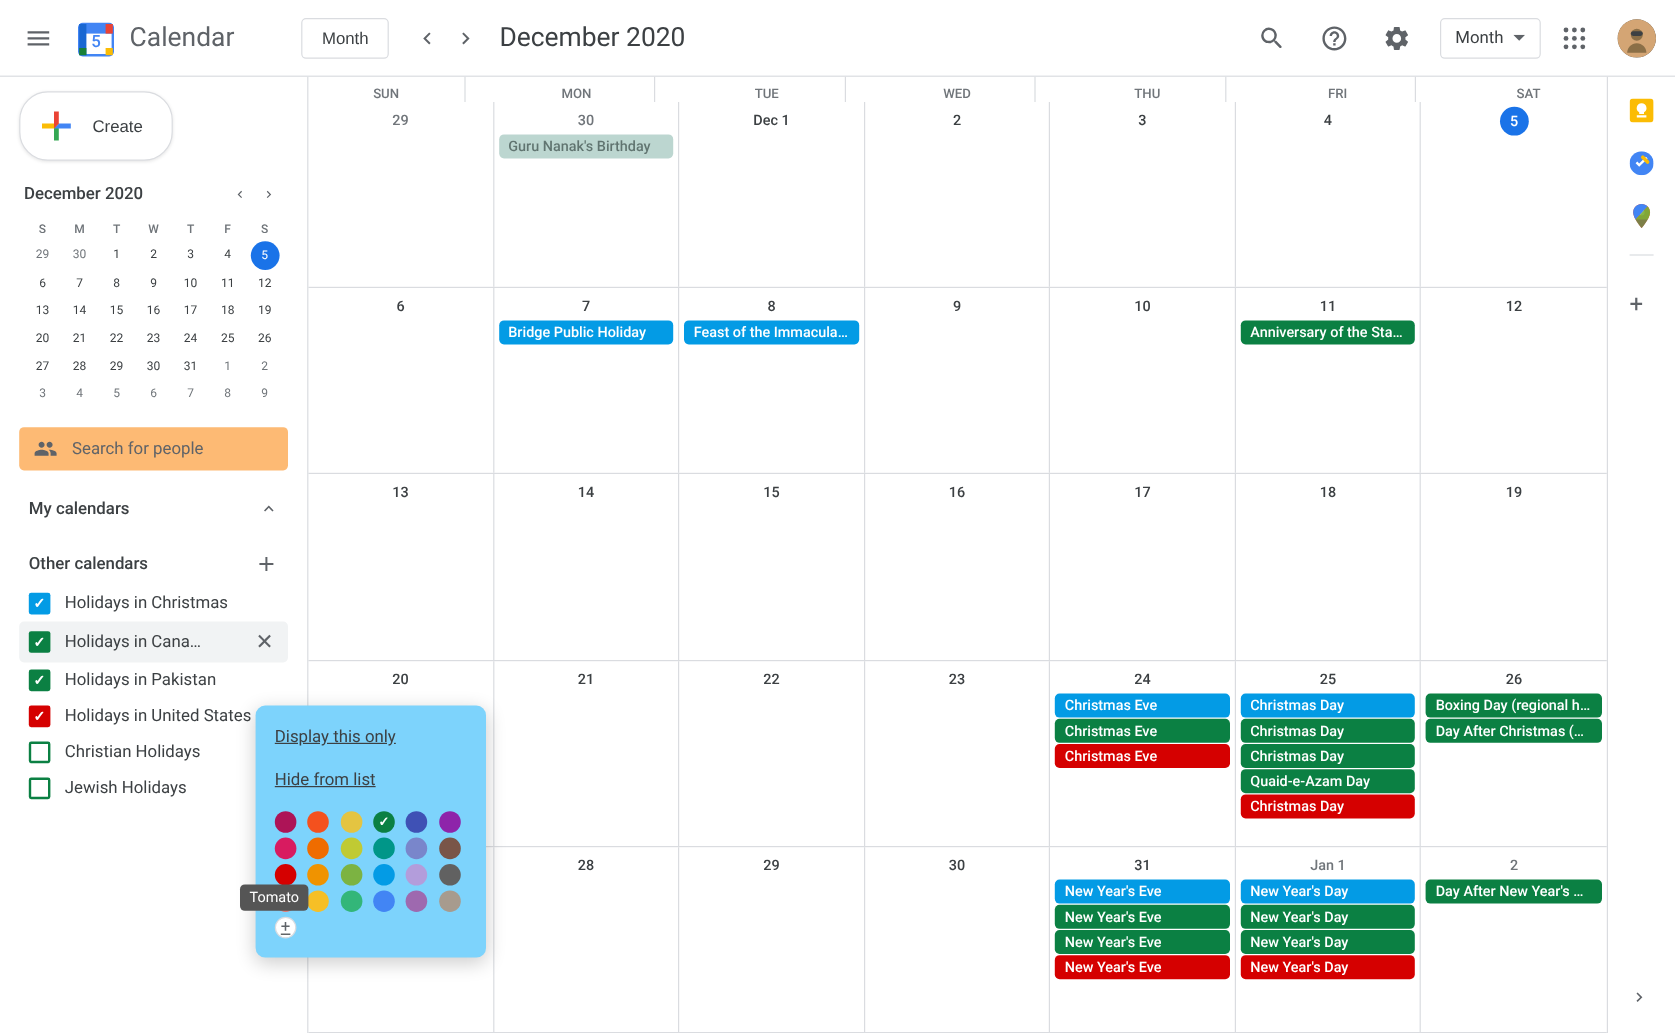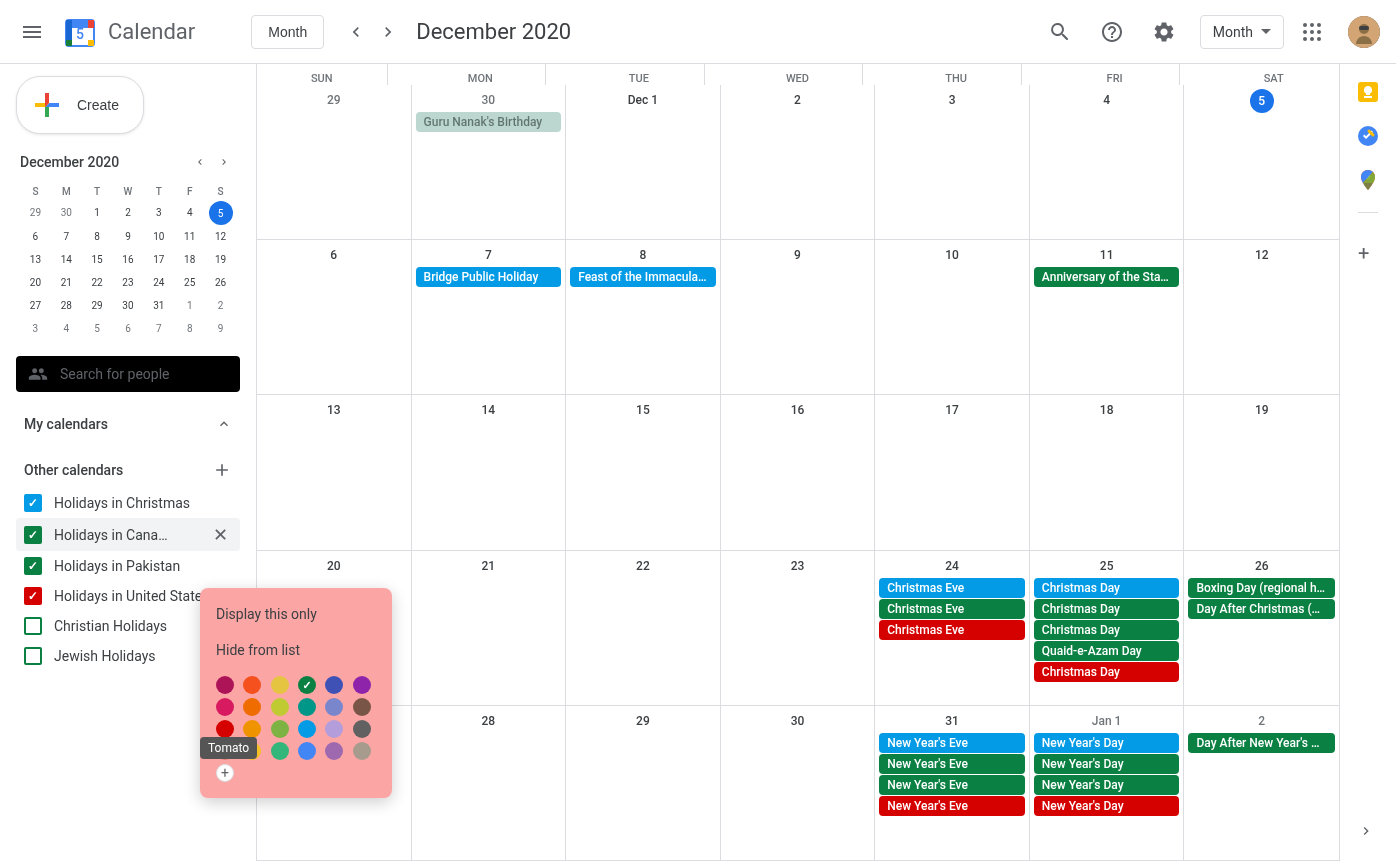--- a/index.html
+++ b/index.html
@@ -33,21 +33,21 @@
 .mini-cal-title { font-size: 14px; color: #3c4043; font-weight: 500; }
 .mini-cal-nav { display: flex; }
 .mini-cal-arrow { width: 24px; height: 24px; display: flex; align-items: center; justify-content: center; cursor: pointer; color: #5f6368; border-radius: 50%; }
 .mini-grid { display: grid; grid-template-columns: repeat(7, 1fr); gap: 0; }
 .mini-day-h { font-size: 10px; color: #70757a; text-align: center; padding: 4px 0; font-weight: 500; }
 .mini-day { font-size: 10px; text-align: center; padding: 6px 0; cursor: pointer; color: #3c4043; position: relative; }
 .mini-day.dim { color: #70757a; }
 .mini-day.today { background: #1a73e8; color: #fff; border-radius: 50%; width: 24px; height: 24px; display: flex; align-items: center; justify-content: center; margin: 0 auto; padding: 0; }
 
 
-.search-people { display: flex; align-items: center; gap: 12px; padding: 8px 12px; background: #000000; border-radius: 4px; margin: 0 4px 16px; cursor: text; }
+.search-people { display: flex; align-items: center; gap: 12px; padding: 8px 12px; background: #fdba74; border-radius: 4px; margin: 0 4px 16px; cursor: text; }
 .search-people svg { width: 20px; height: 20px; fill: #5f6368; }
 .search-people-text { font-size: 14px; color: #5f6368; }
 
 
 .cal-section { margin-bottom: 12px; padding: 0 4px; }
 .cal-section-header { display: flex; align-items: center; justify-content: space-between; padding: 8px 8px; cursor: pointer; }
 .cal-section-title { font-size: 14px; color: #3c4043; font-weight: 500; }
 .cal-item { display: flex; align-items: center; gap: 12px; padding: 6px 8px; font-size: 14px; color: #3c4043; cursor: pointer; position: relative; }
 .cal-item.hover { background: #f1f3f4; border-radius: 4px; }
 .cal-item.hover .cal-item-label { max-width: 115px; }
@@ -76,21 +76,21 @@
 .ev-red { background: #d50000; }
 
 
 .right-panel { width: 56px; display: flex; flex-direction: column; align-items: center; padding-top: 16px; gap: 20px; }
 .panel-icon { width: 24px; height: 24px; cursor: pointer; border-radius: 50%; display: flex; align-items: center; justify-content: center; }
 .panel-add { width: 20px; height: 20px; color: #5f6368; font-size: 20px; margin-top: 8px; cursor: pointer; }
 .panel-divider { width: 20px; height: 1px; background: #dadce0; }
 .collapse-arrow { position: absolute; bottom: 12px; right: 12px; width: 36px; height: 36px; border-radius: 50%; display: flex; align-items: center; justify-content: center; color: #5f6368; cursor: pointer; }
 
 
-.context-menu { position: absolute; left: 200px; top: 588px; width: 192px; background: #fca5a5; border-radius: 8px; box-shadow: 0 4px 16px rgba(0,0,0,0.2); z-index: 100; padding: 8px 0; }
+.context-menu { position: absolute; left: 213px; top: 588px; width: 192px; background: #7dd3fc; border-radius: 8px; box-shadow: 0 4px 16px rgba(0,0,0,0.2); z-index: 100; padding: 8px 0; text-decoration: underline; }
 .context-item { padding: 10px 16px; font-size: 14px; color: #3c4043; cursor: pointer; }
 .color-grid { display: grid; grid-template-columns: repeat(6, 1fr); gap: 4px; padding: 8px 16px; }
 .color-swatch { width: 18px; height: 18px; border-radius: 50%; cursor: pointer; position: relative; }
 .color-swatch.selected::after { content: '✓'; color: #fff; font-size: 11px; position: absolute; top: 50%; left: 50%; transform: translate(-50%, -50%); font-weight: bold; }
 .color-swatch.add { border: 1px solid #dadce0; background: #fff; color: #5f6368; display: flex; align-items: center; justify-content: center; font-size: 14px; }
 .tooltip { position: absolute; left: 200px; top: 737px; background: #555; color: #fff; font-size: 12px; padding: 4px 8px; border-radius: 4px; z-index: 101; }
 </style>
 </head>
 <body>
 

